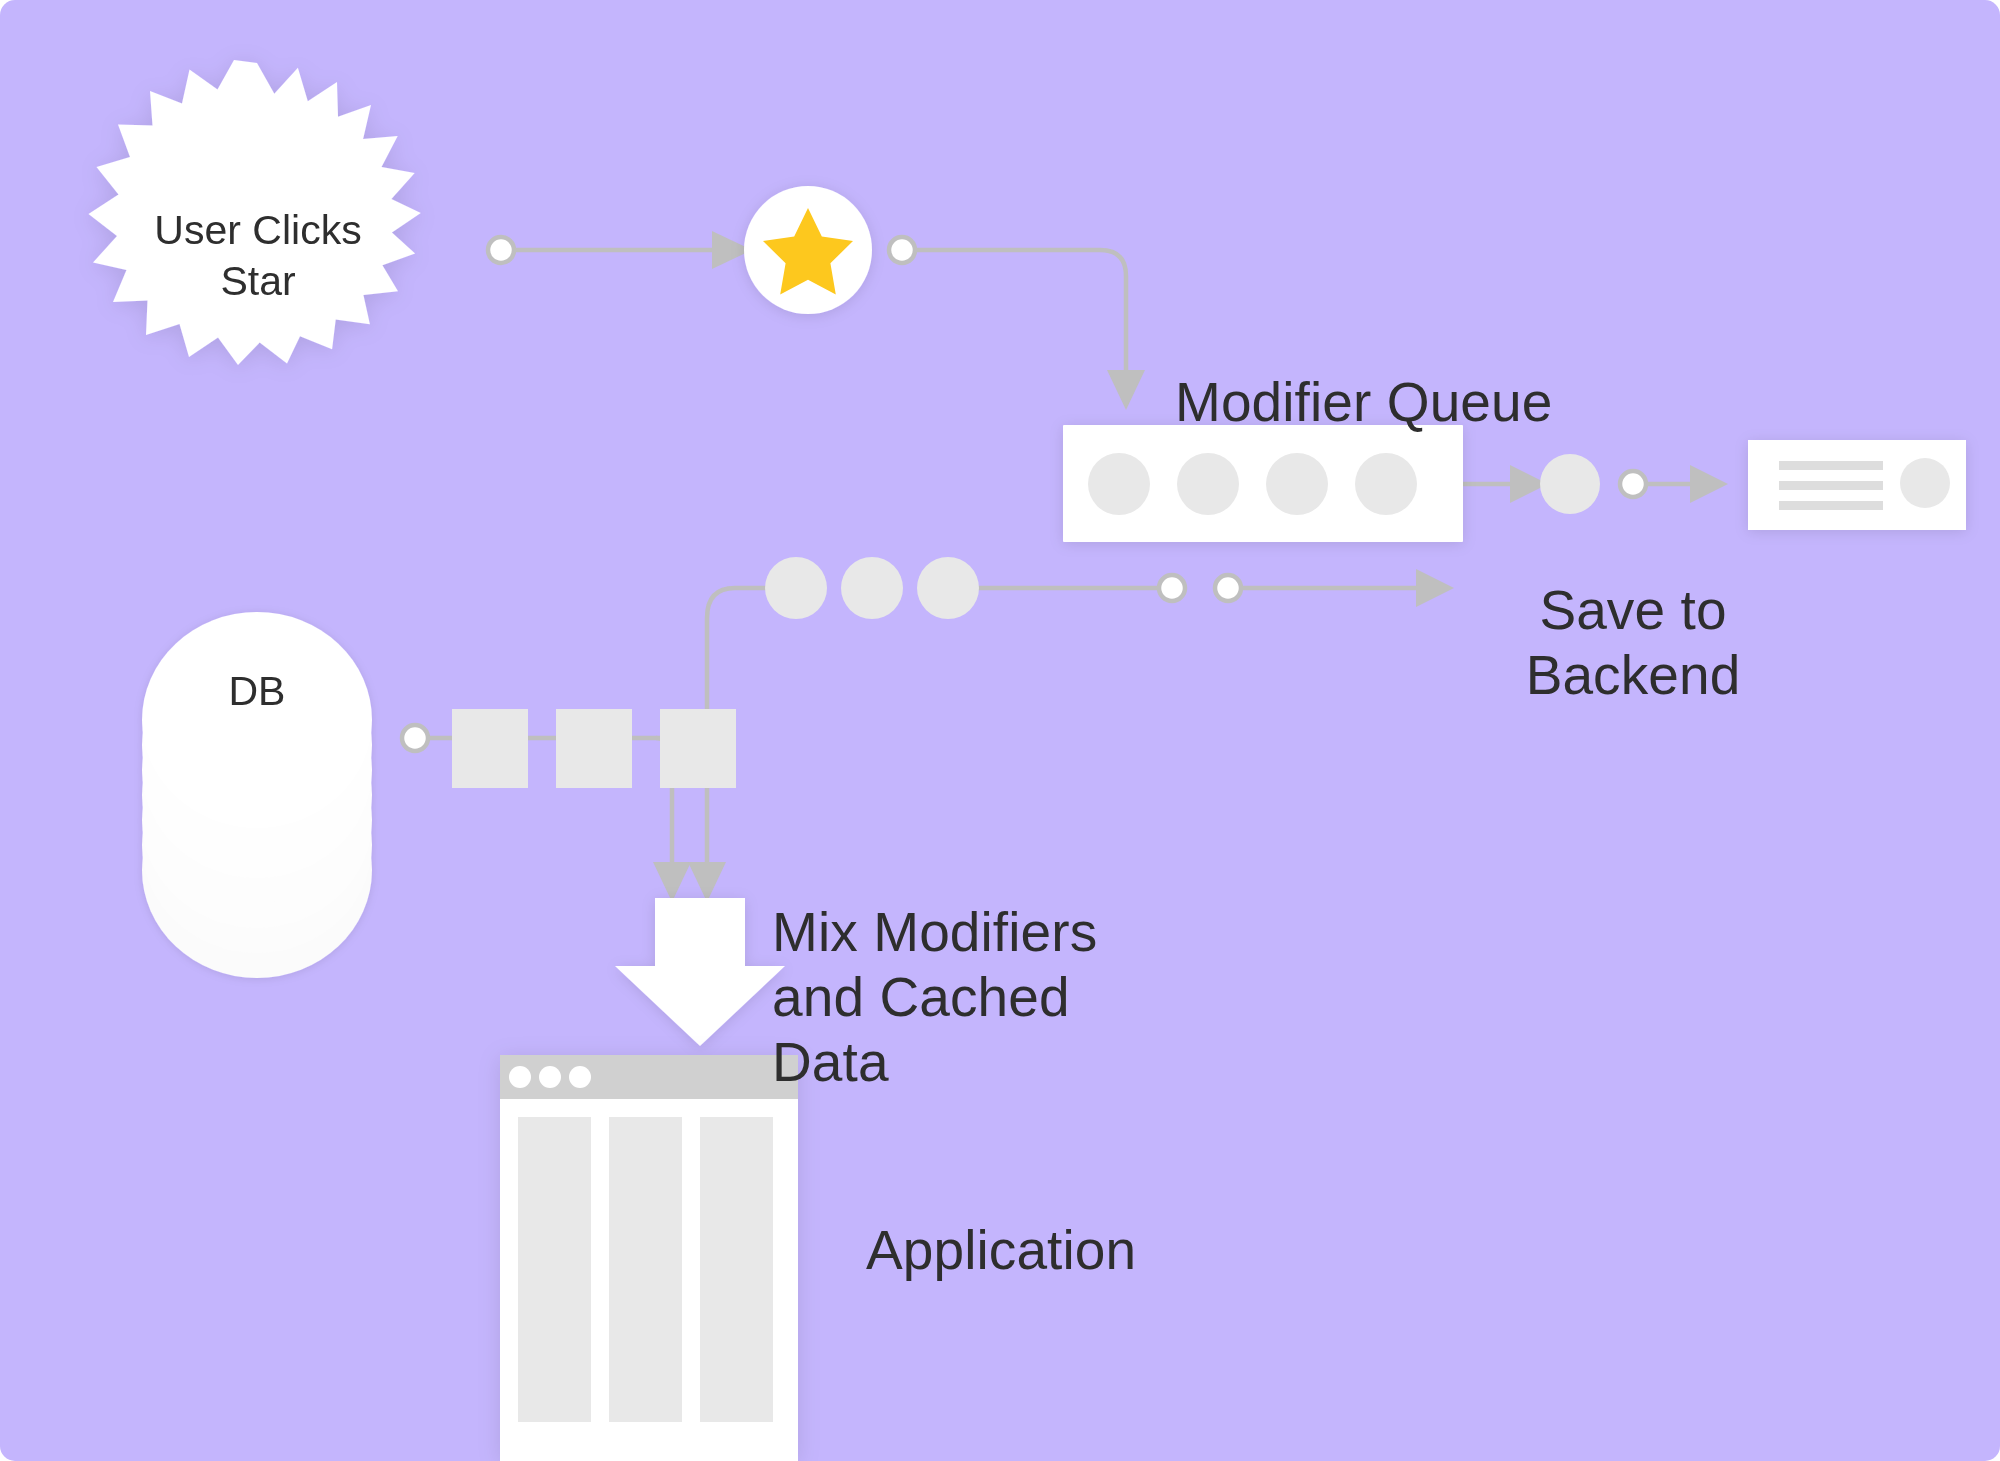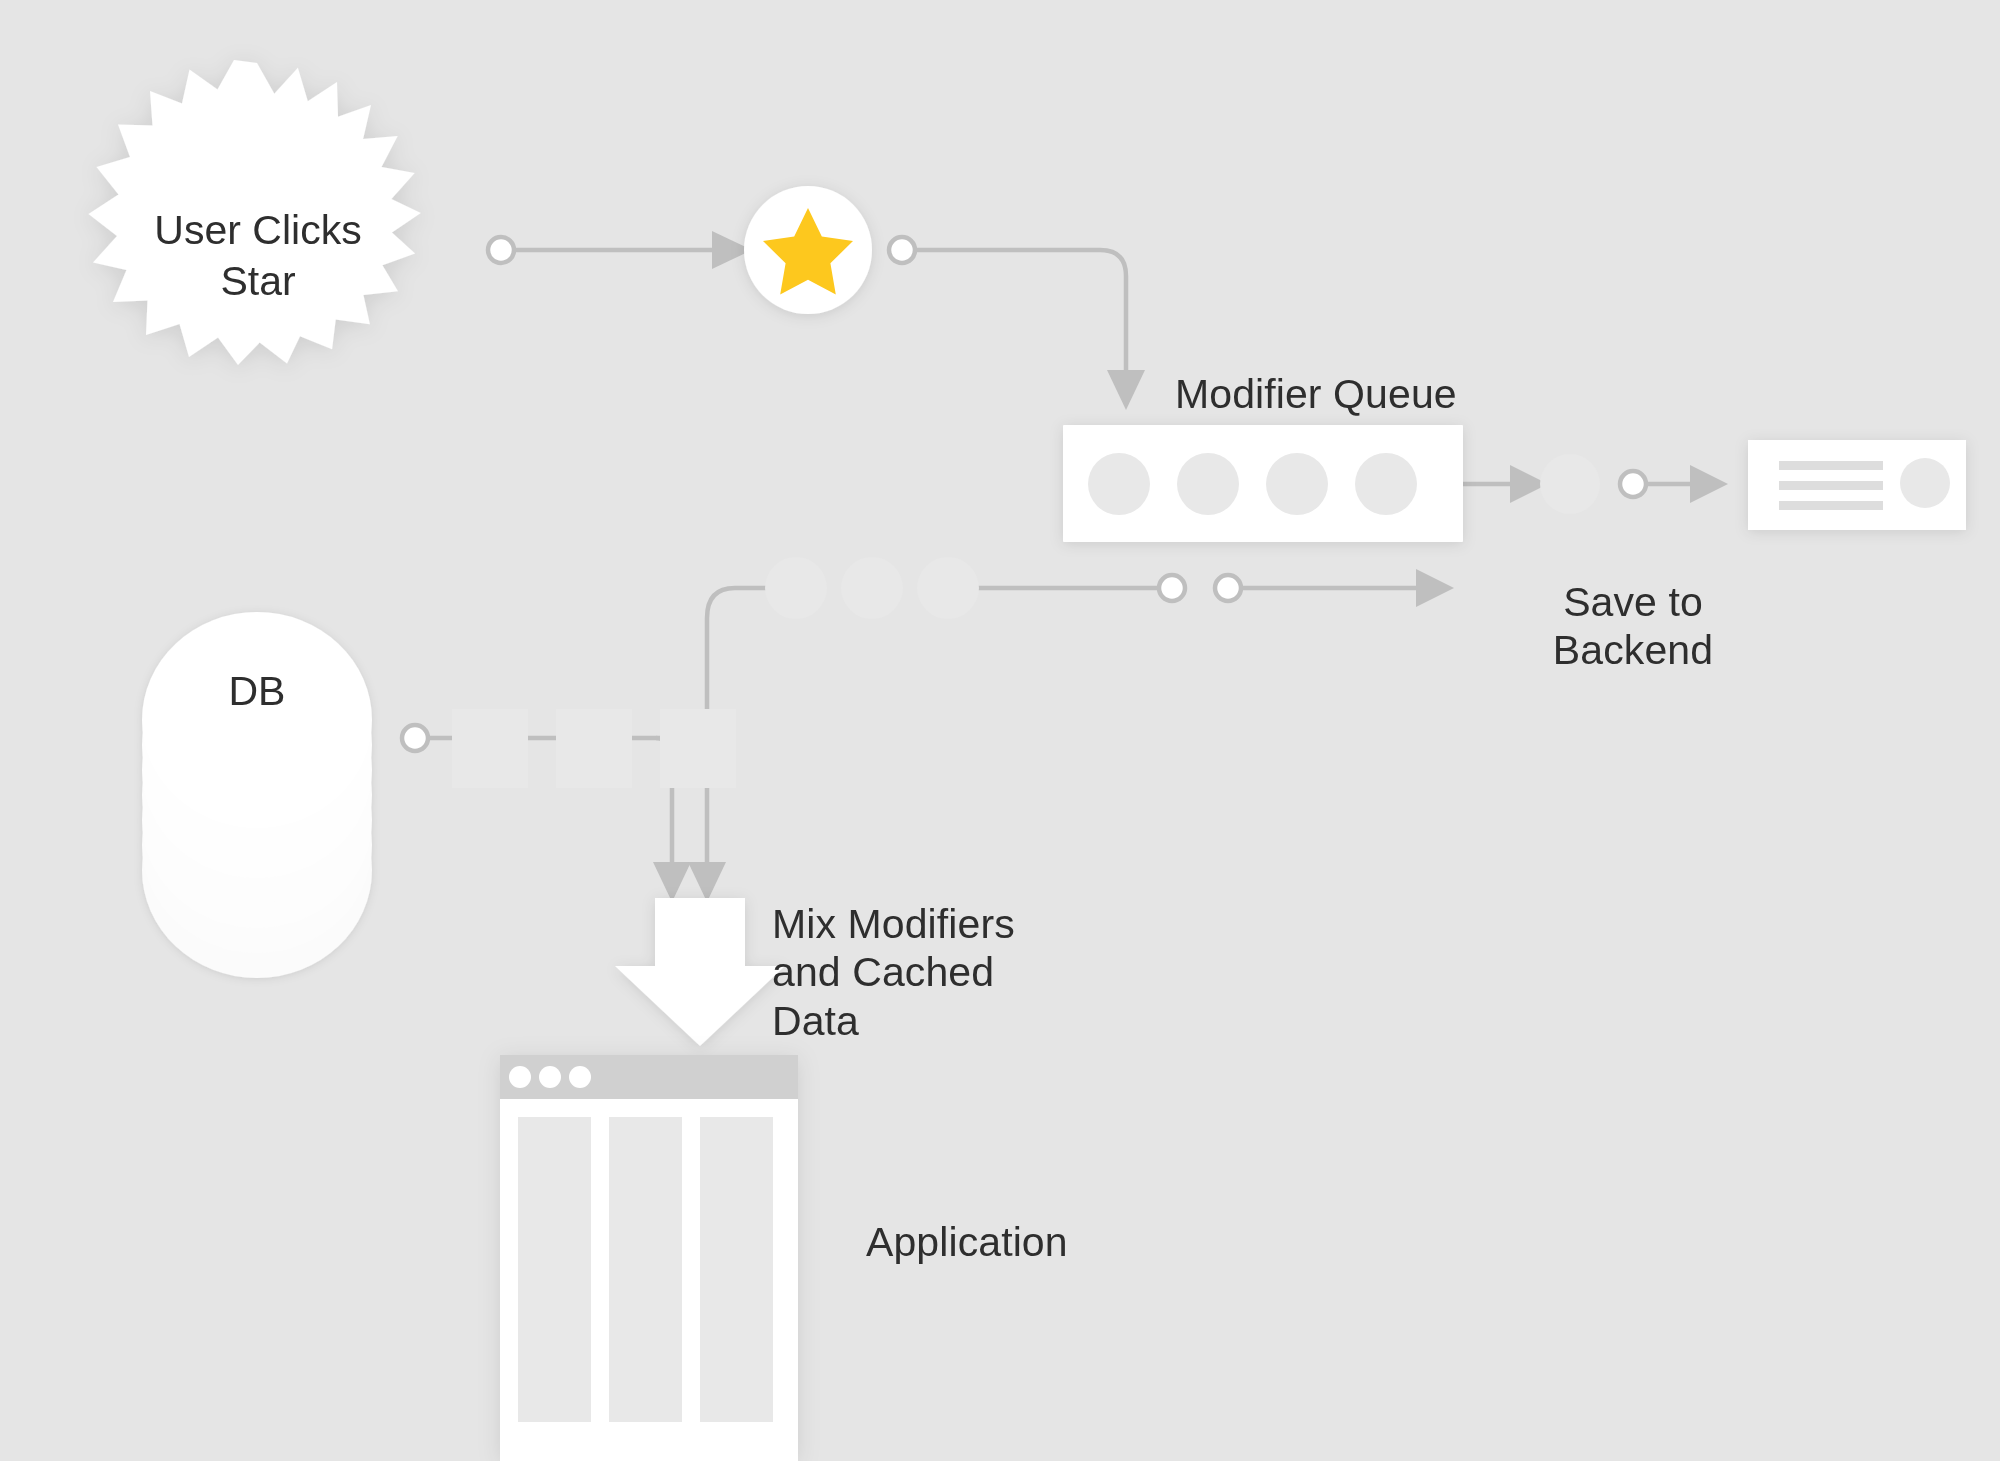--- a/index.html
+++ b/index.html
@@ -8,34 +8,35 @@
     background: #ffffff;
   }
   body {
     font-family: "Liberation Sans", sans-serif;
     -webkit-font-smoothing: antialiased;
   }
   #canvas {
     position: relative;
     width: 2000px;
     height: 1461px;
-    background: #e5e5e5;
+    background: #c4b5fd;
     overflow: hidden;
+    border-radius: 15px;
   }
   #diagram-svg {
     position: absolute;
     top: 0;
     left: 0;
     width: 2000px;
     height: 1461px;
   }
   .dlabel {
     position: absolute;
     color: #2e2e2e;
-    font-size: 41px;
+    font-size: 55px;
     line-height: 1.18;
     letter-spacing: 0.1px;
     white-space: pre-line;
     font-family: "Liberation Sans", sans-serif;
   }
   .dlabel.center { text-align: center; margin-top: 38px; }
   .node-text {
     position: absolute;
     color: #2e2e2e;
     font-size: 41px;

